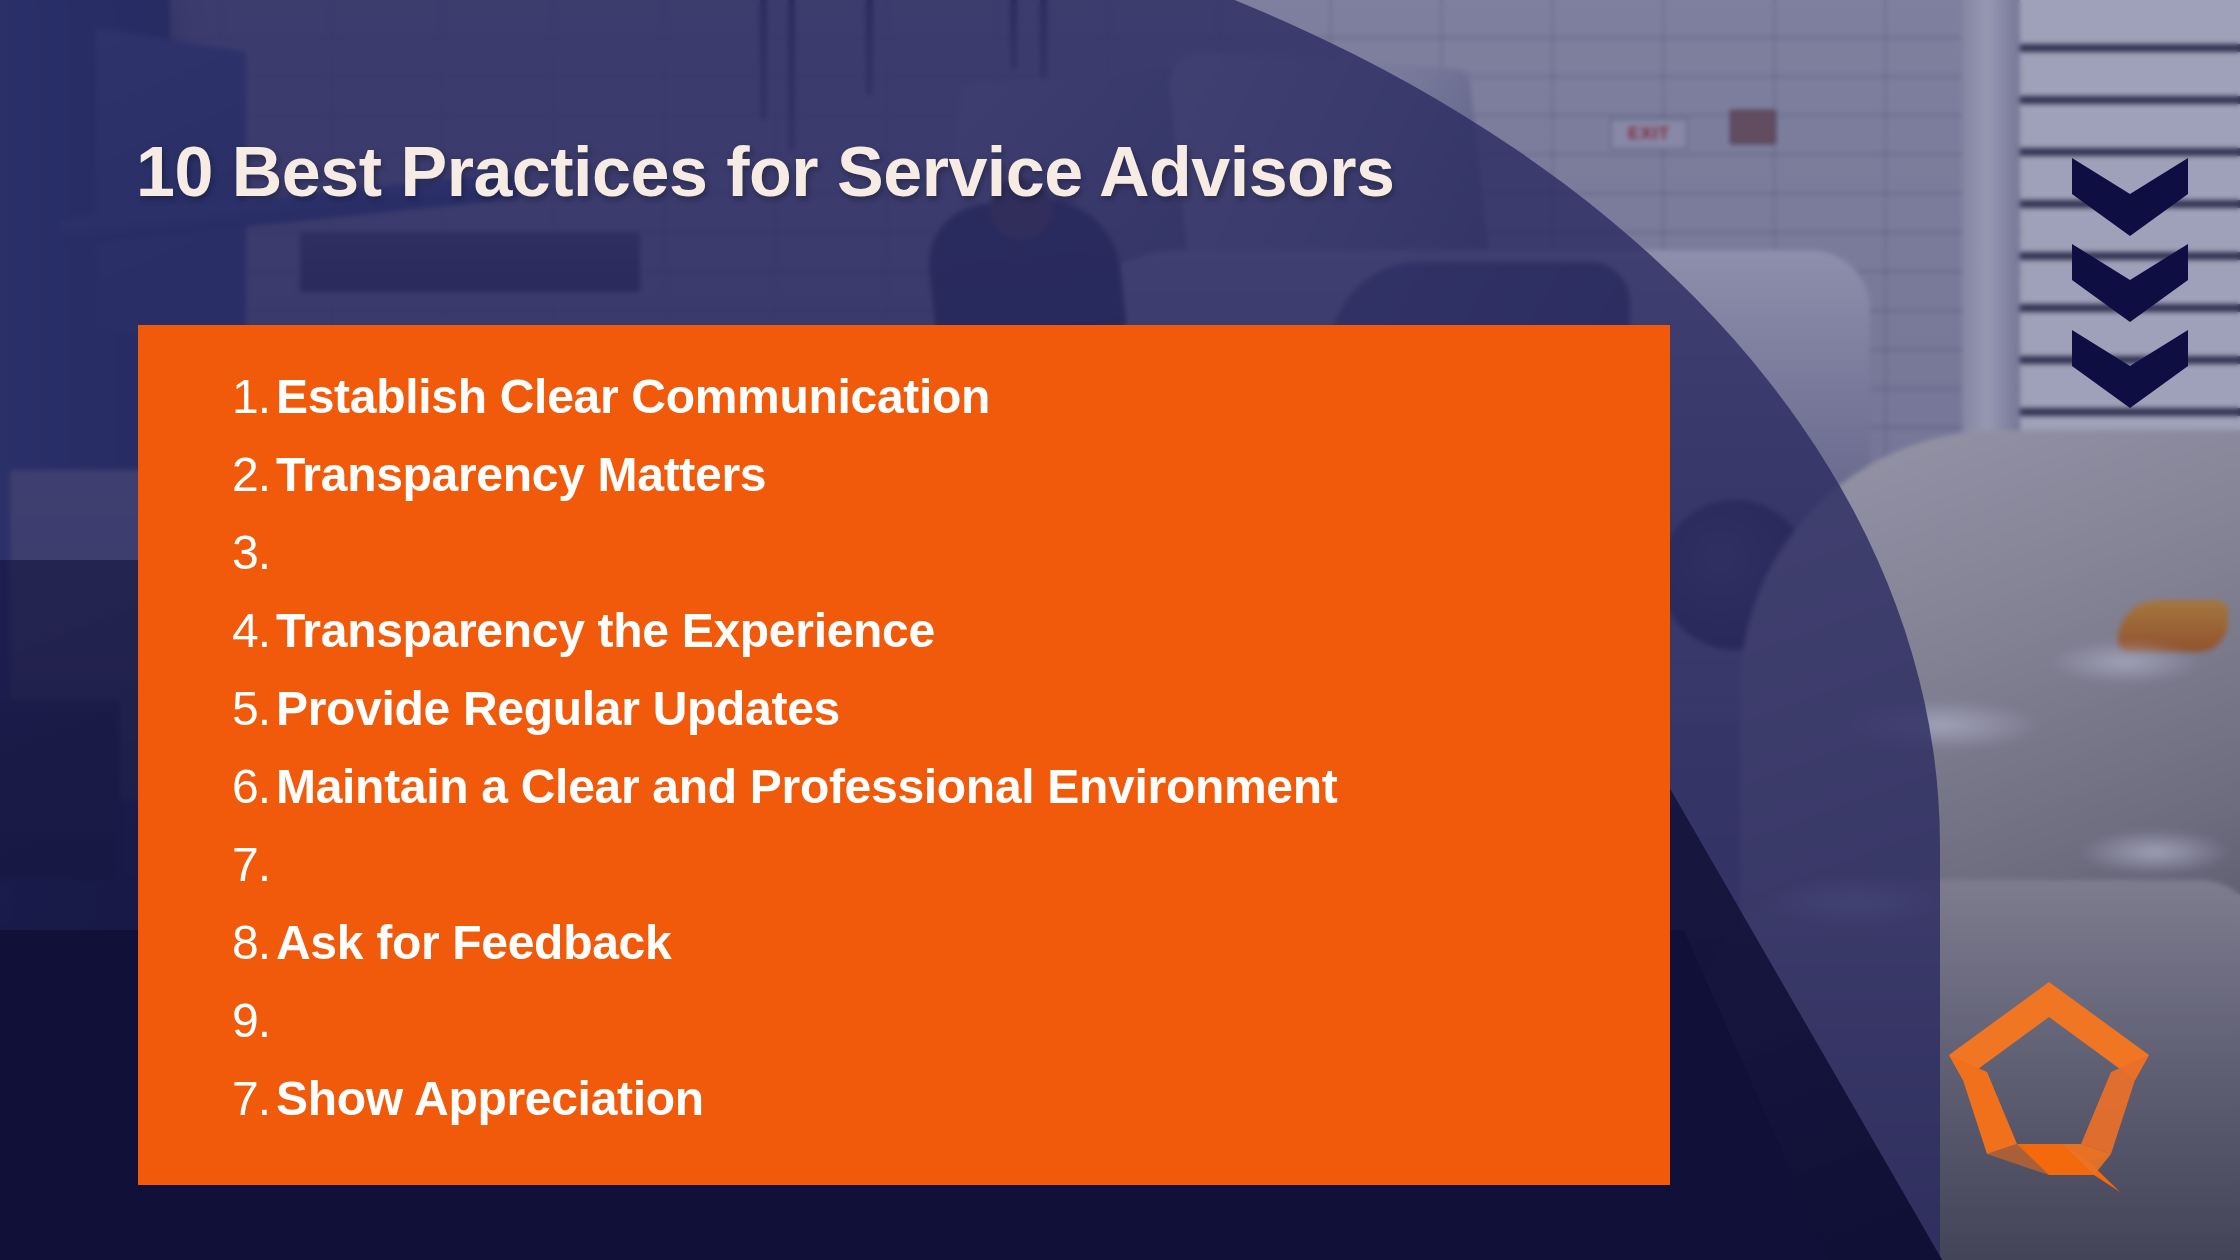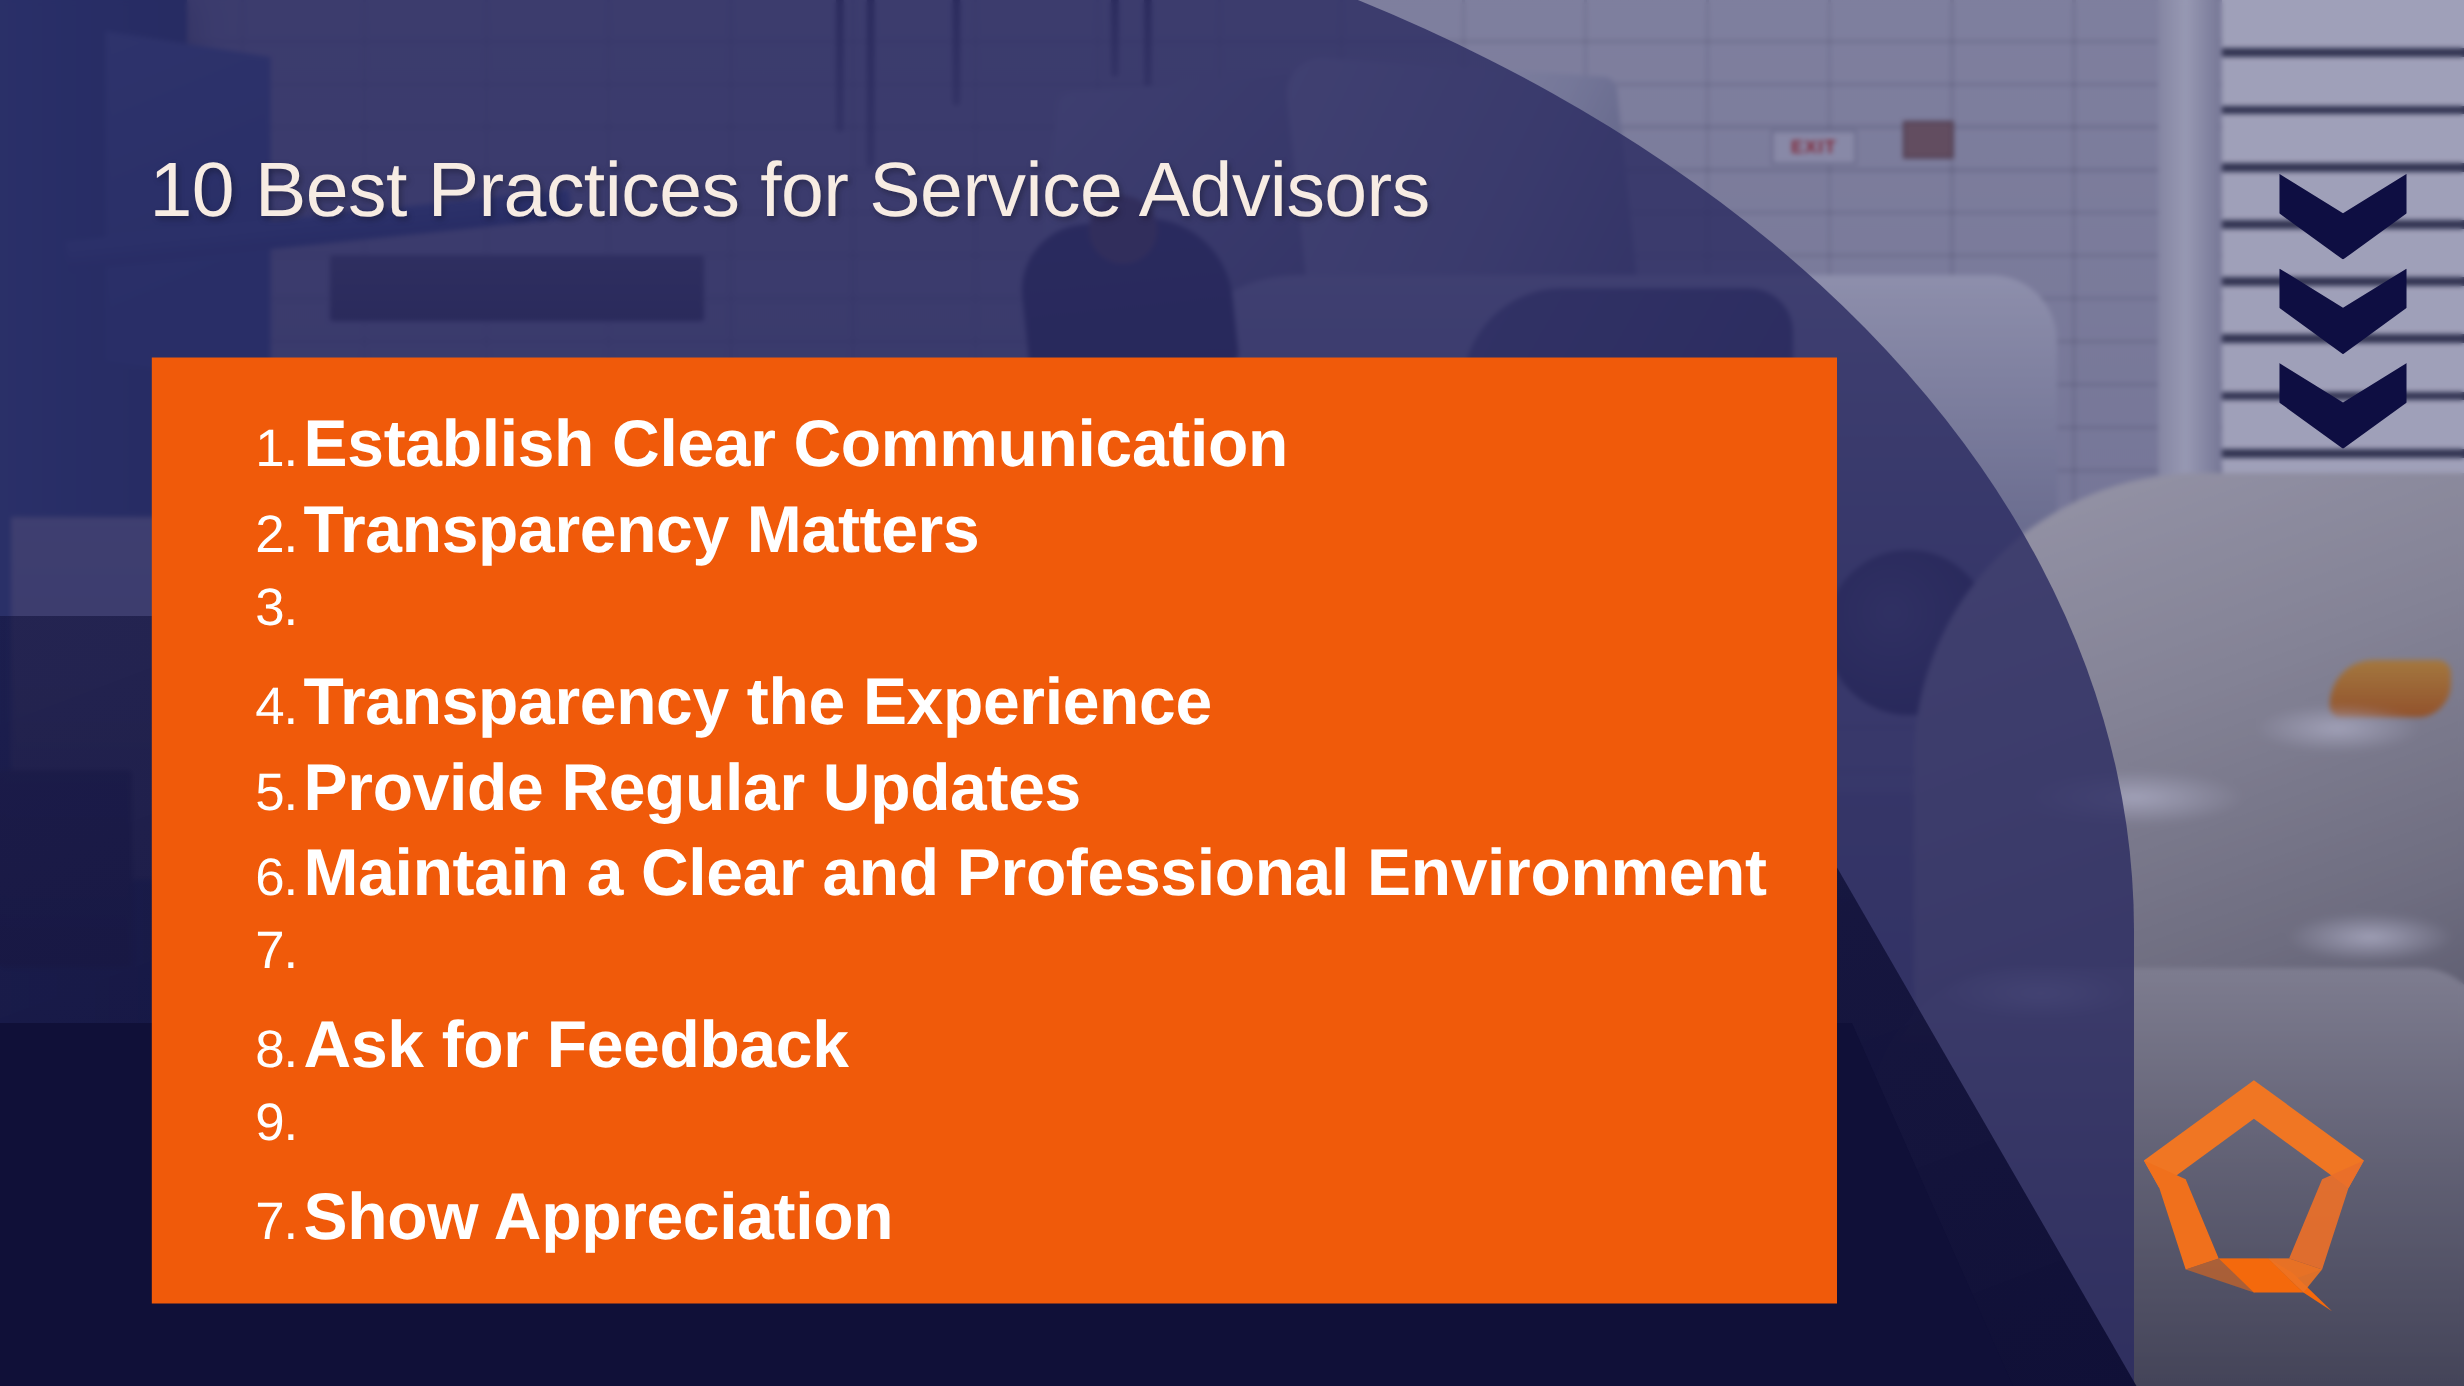--- a/index.html
+++ b/index.html
@@ -289,21 +289,21 @@
     clip-path: polygon(0% 0%, 50% 46%, 100% 0%, 100% 46%, 50% 100%, 0% 46%);
     margin-bottom: 8px;
   }
 
   
   .title {
     position: absolute;
     left: 136px;
     top: 132px;
     font-size: 70px;
-    font-weight: 400;
+    font-weight: 700;
     letter-spacing: -0.5px;
     color: #f7ece3;
     text-shadow: 2px 3px 6px rgba(0,0,0,.30);
     white-space: nowrap;
     font-family: "Liberation Sans", sans-serif;
   }
 
   
   .panel {
     position: absolute;
@@ -330,21 +330,21 @@
     width: 138px;
     text-align: right;
     padding-right: 6px;
     font-size: 48px;
     font-weight: 400;
     color: #ffffff;
     font-family: "Liberation Sans", sans-serif;
     letter-spacing: -1px;
   }
   .txt {
-    font-size: 60px;
+    font-size: 48px;
     font-weight: 700;
     color: #ffffff;
     letter-spacing: -0.3px;
     font-family: "Liberation Sans", sans-serif;
     white-space: nowrap;
   }
 
   
   .logo {
     position: absolute;

